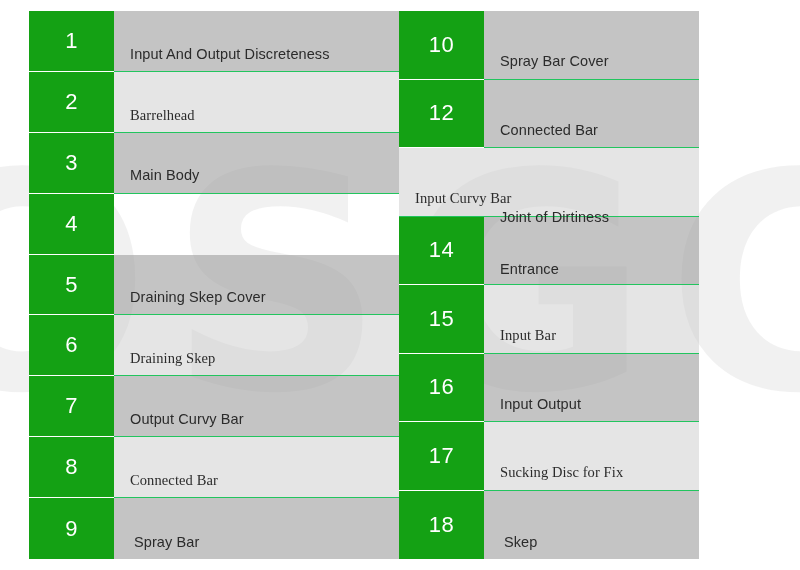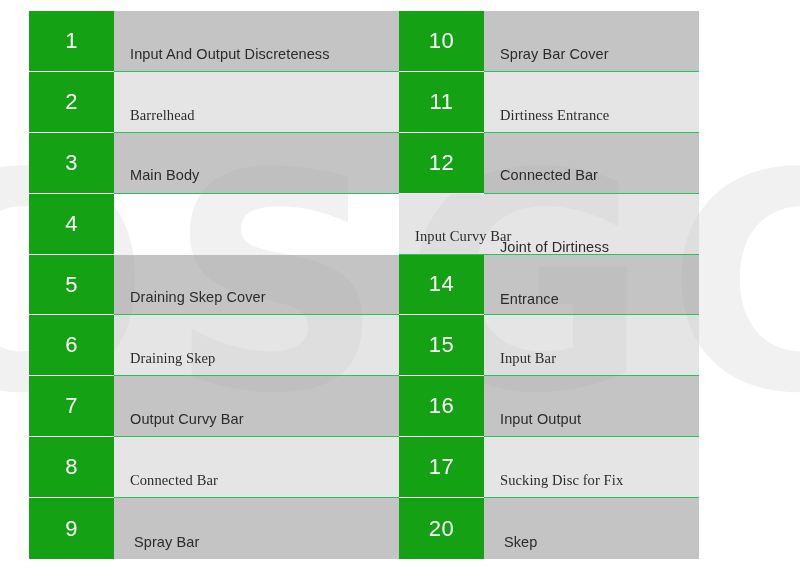--- a/index.html
+++ b/index.html
@@ -189,26 +189,20 @@
 
     <div class="col-block col-right">
 
       <div class="row odd">
         <div class="num-cell">10</div>
         <div class="label-cell">
             <span class="label-text">Spray Bar Cover</span>
           </div>
       </div>
 
-      <div class="row even">
-        <div class="num-cell">11</div>
-        <div class="label-cell">
-            <span class="label-text">Dirtiness Entrance</span>
-          </div>
-      </div>
 
       <div class="row odd">
         <div class="num-cell">12</div>
         <div class="label-cell">
             <span class="label-text">Connected Bar</span>
           </div>
       </div>
 
       <div class="row even">
         <div class="label-cell">
@@ -241,21 +235,21 @@
       </div>
 
       <div class="row even">
         <div class="num-cell">17</div>
         <div class="label-cell">
             <span class="label-text">Sucking Disc for Fix</span>
           </div>
       </div>
 
       <div class="row odd">
-        <div class="num-cell">20</div>
+        <div class="num-cell">18</div>
         <div class="label-cell">
             <span class="label-text">Skep</span>
           </div>
       </div>
 
     </div>
 
   </div>
 </div>
 

